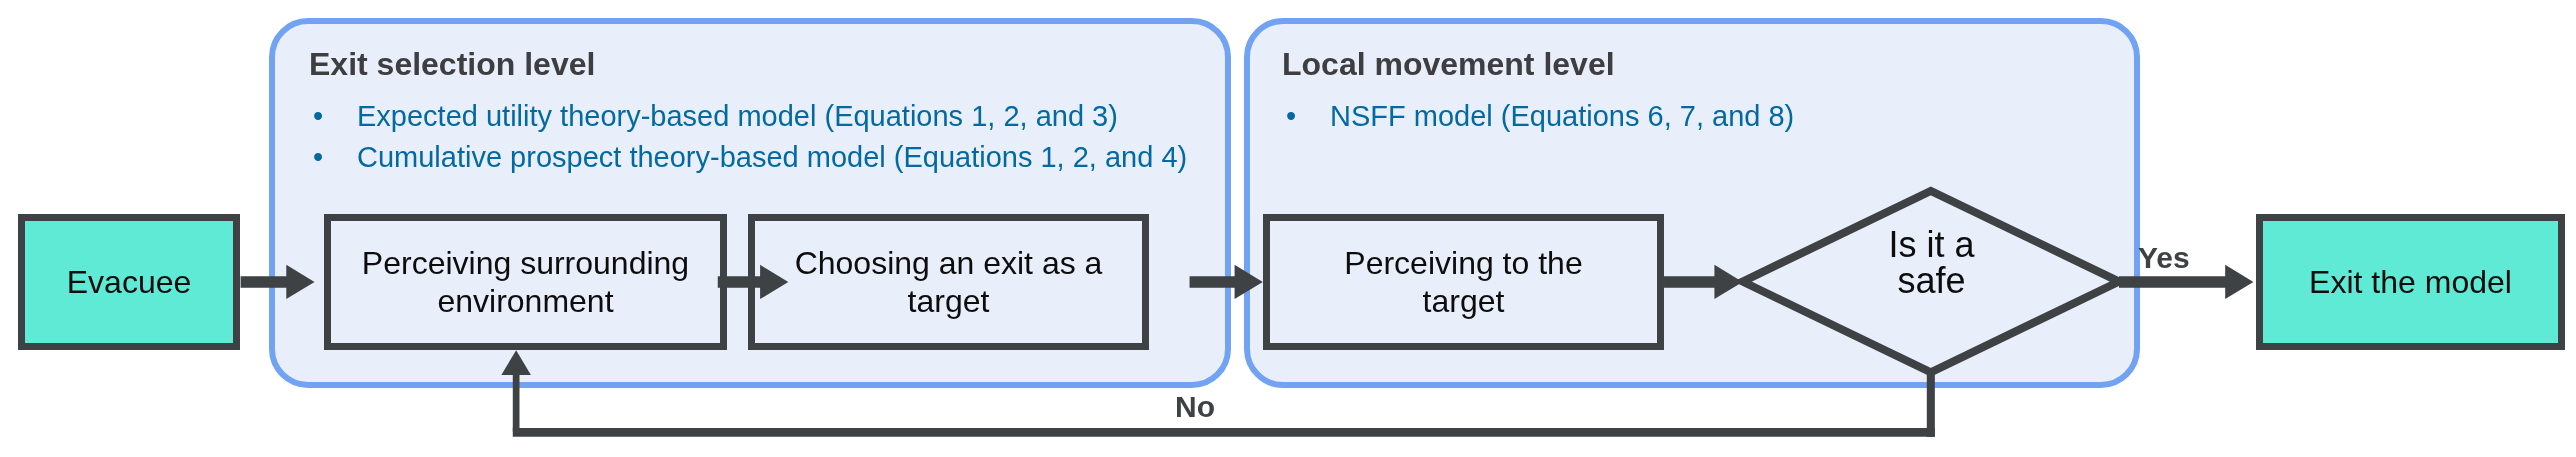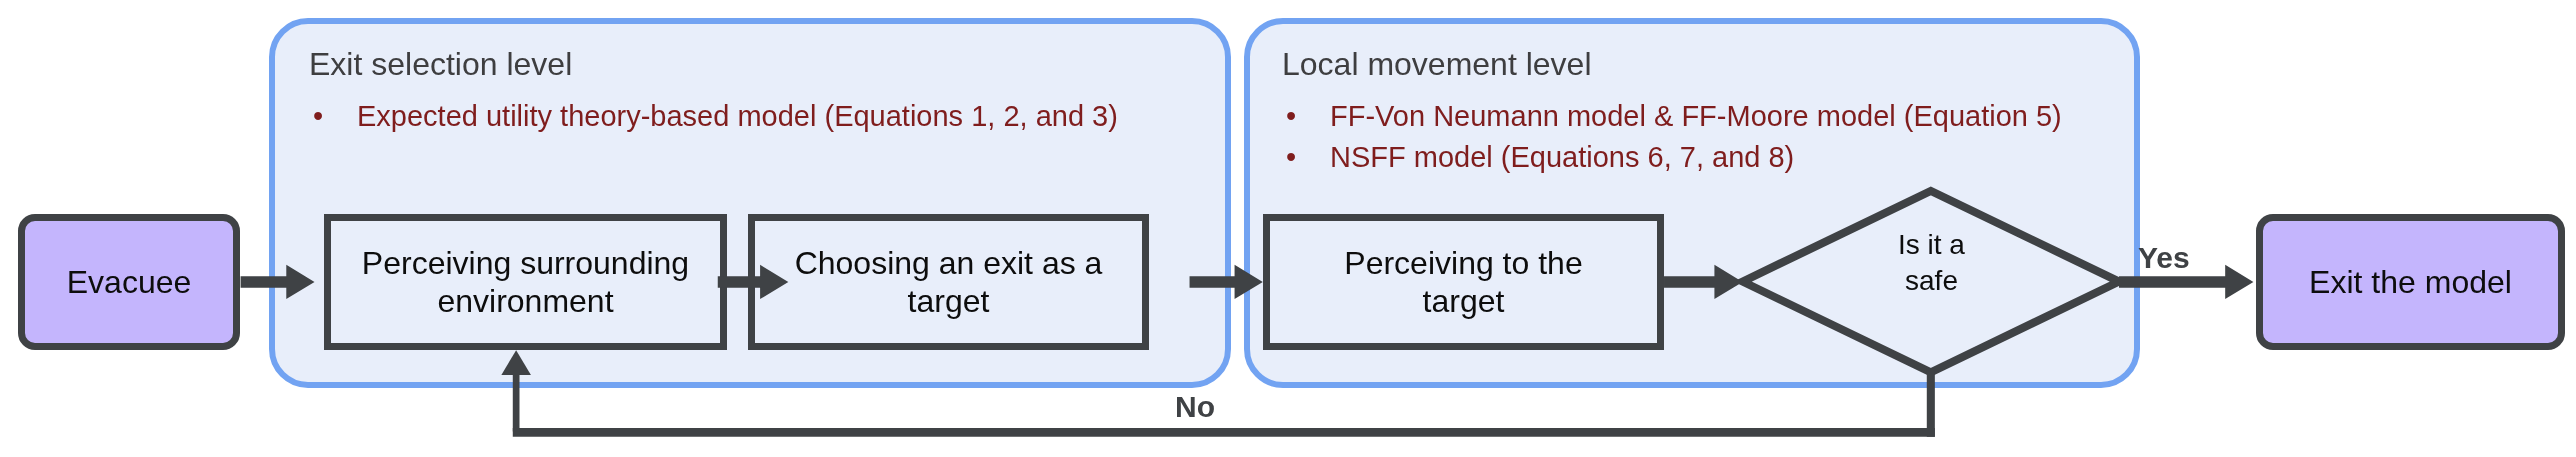--- a/index.html
+++ b/index.html
@@ -26,34 +26,34 @@
     border: 6.7px solid #72a3f2;
     border-radius: 39px;
     z-index: 1;
     padding: 21.5px 20px 0 34px;
   }
   .level.c1 { left: 269px;  width: 962px; }
   .level.c2 { left: 1244px; width: 896px; padding-left: 32px; }
 
   .level-title {
     font-size: 32px;
-    font-weight: normal;
+    font-weight: bold;
     color: #3e3e40;
     line-height: 38px;
     margin: 0 0 13.4px 0;
   }
   .level-bullets {
     margin: 0;
     padding: 0;
     list-style: none;
   }
   .level-bullets li {
     position: relative;
     font-size: 29px;
-    color: #7f1d1d;
+    color: #0369a1;
     line-height: 41px;
     padding-left: 48px;
     white-space: nowrap;
   }
   .level-bullets li::before {
     content: "\2022";
     position: absolute;
     left: 4px;
     top: 0;
   }
@@ -68,21 +68,21 @@
     z-index: 2;
     display: flex;
     flex-direction: column;
     align-items: center;
     justify-content: center;
     text-align: center;
     font-size: 32px;
     line-height: 38px;
     color: #0d0d0d;
   }
-  .node.white { background: #c4b5fd; border-radius: 17px; }
+  .node.white { background: #5eead4; }
   .node span { display: block; }
 
   .node.evacuee     { left: 18px;   width: 222px; }
   .node.perceiving  { left: 296px;  width: 403px; margin-left: 28px; }
   .node.choosing    { left: 748px; width: 401px; }
   .node.approaching { left: 1263px; width: 401px; }
   .node.exitsys     { left: 2256px; width: 309px; }
 
   
   .connectors {
@@ -95,21 +95,21 @@
   }
 
   
   .decision-label {
     position: absolute;
     left: 1797px;
     top: 227px;
     width: 269px;
     z-index: 4;
     text-align: center;
-    font-size: 28px;
+    font-size: 36px;
     line-height: 36px;
     color: #0d0d0d;
   }
   .decision-label span { display: block; }
 
   .edge-label {
     position: absolute;
     z-index: 4;
     font-size: 30px;
     font-weight: bold;
@@ -121,27 +121,27 @@
 </style>
 </head>
 <body>
 
 <div class="canvas">
 
   <div class="level c1">
     <div class="level-title">Exit selection level</div>
     <ul class="level-bullets">
       <li>Expected utility theory-based model (Equations 1, 2, and 3)</li>
+      <li>Cumulative prospect theory-based model (Equations 1, 2, and 4)</li>
     </ul>
   </div>
 
   <div class="level c2">
     <div class="level-title">Local movement level</div>
     <ul class="level-bullets">
-      <li>FF-Von Neumann model &amp; FF-Moore model (Equation 5)</li>
       <li>NSFF model (Equations 6, 7, and 8)</li>
     </ul>
   </div>
 
   <div class="node white evacuee">
     <span>Evacuee</span>
   </div>
 
   <div class="node perceiving">
     <span>Perceiving surrounding</span>

